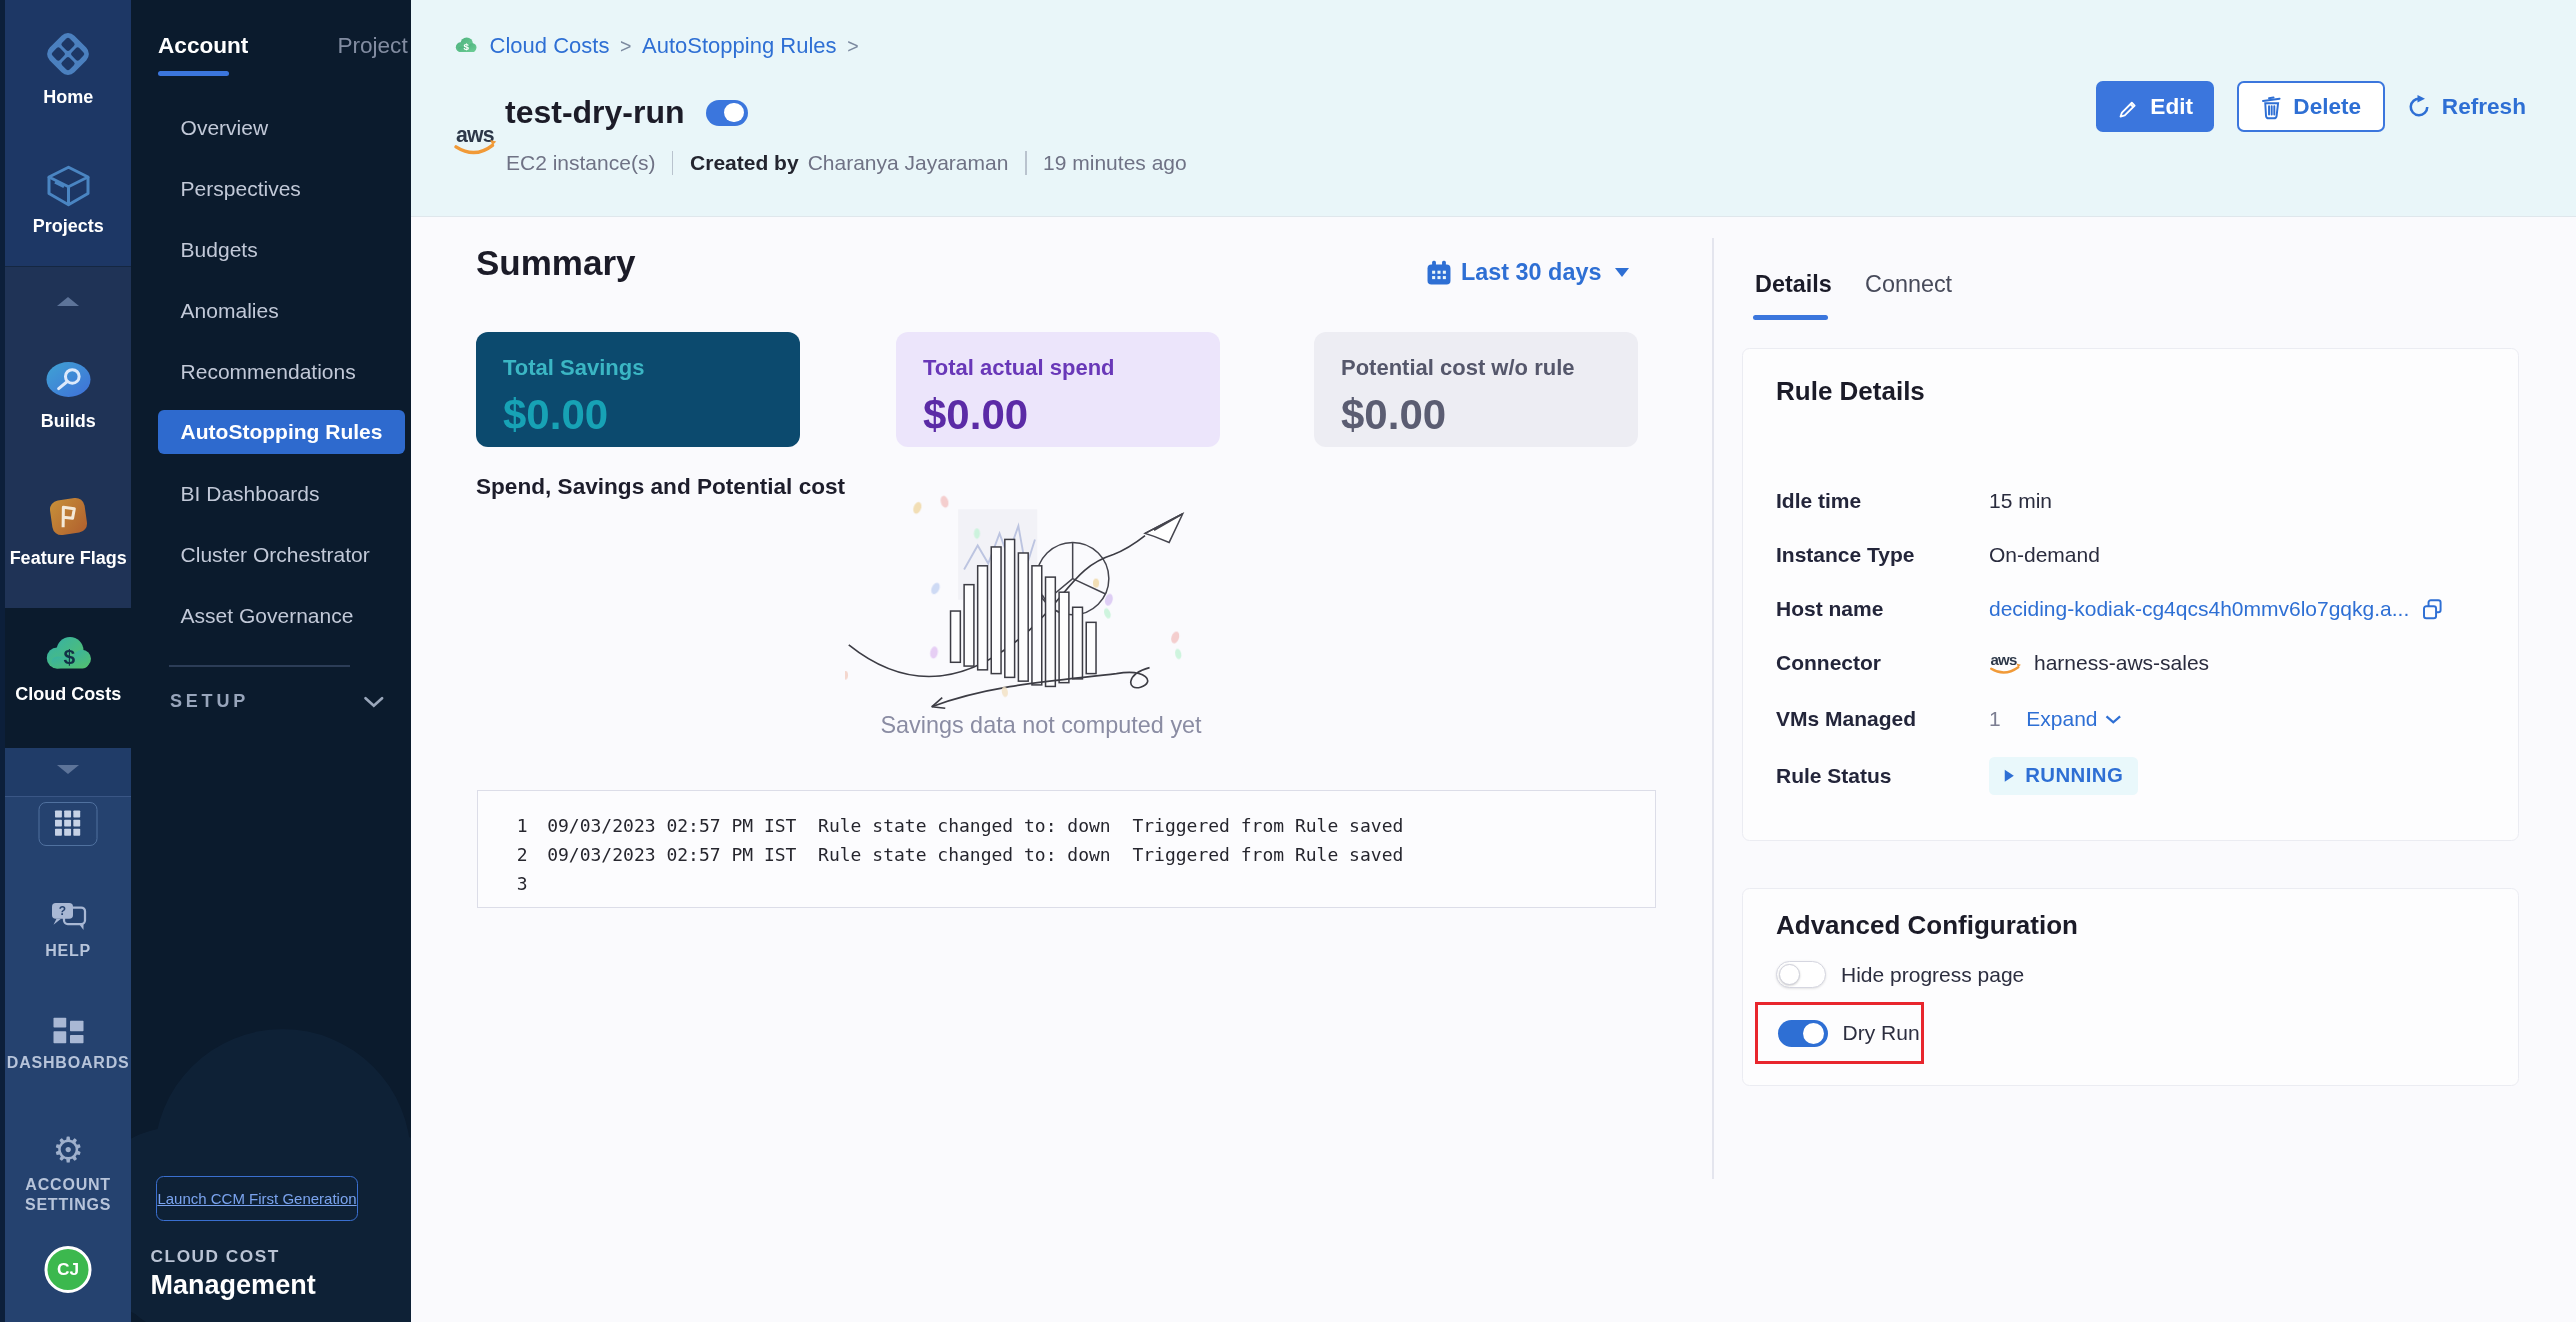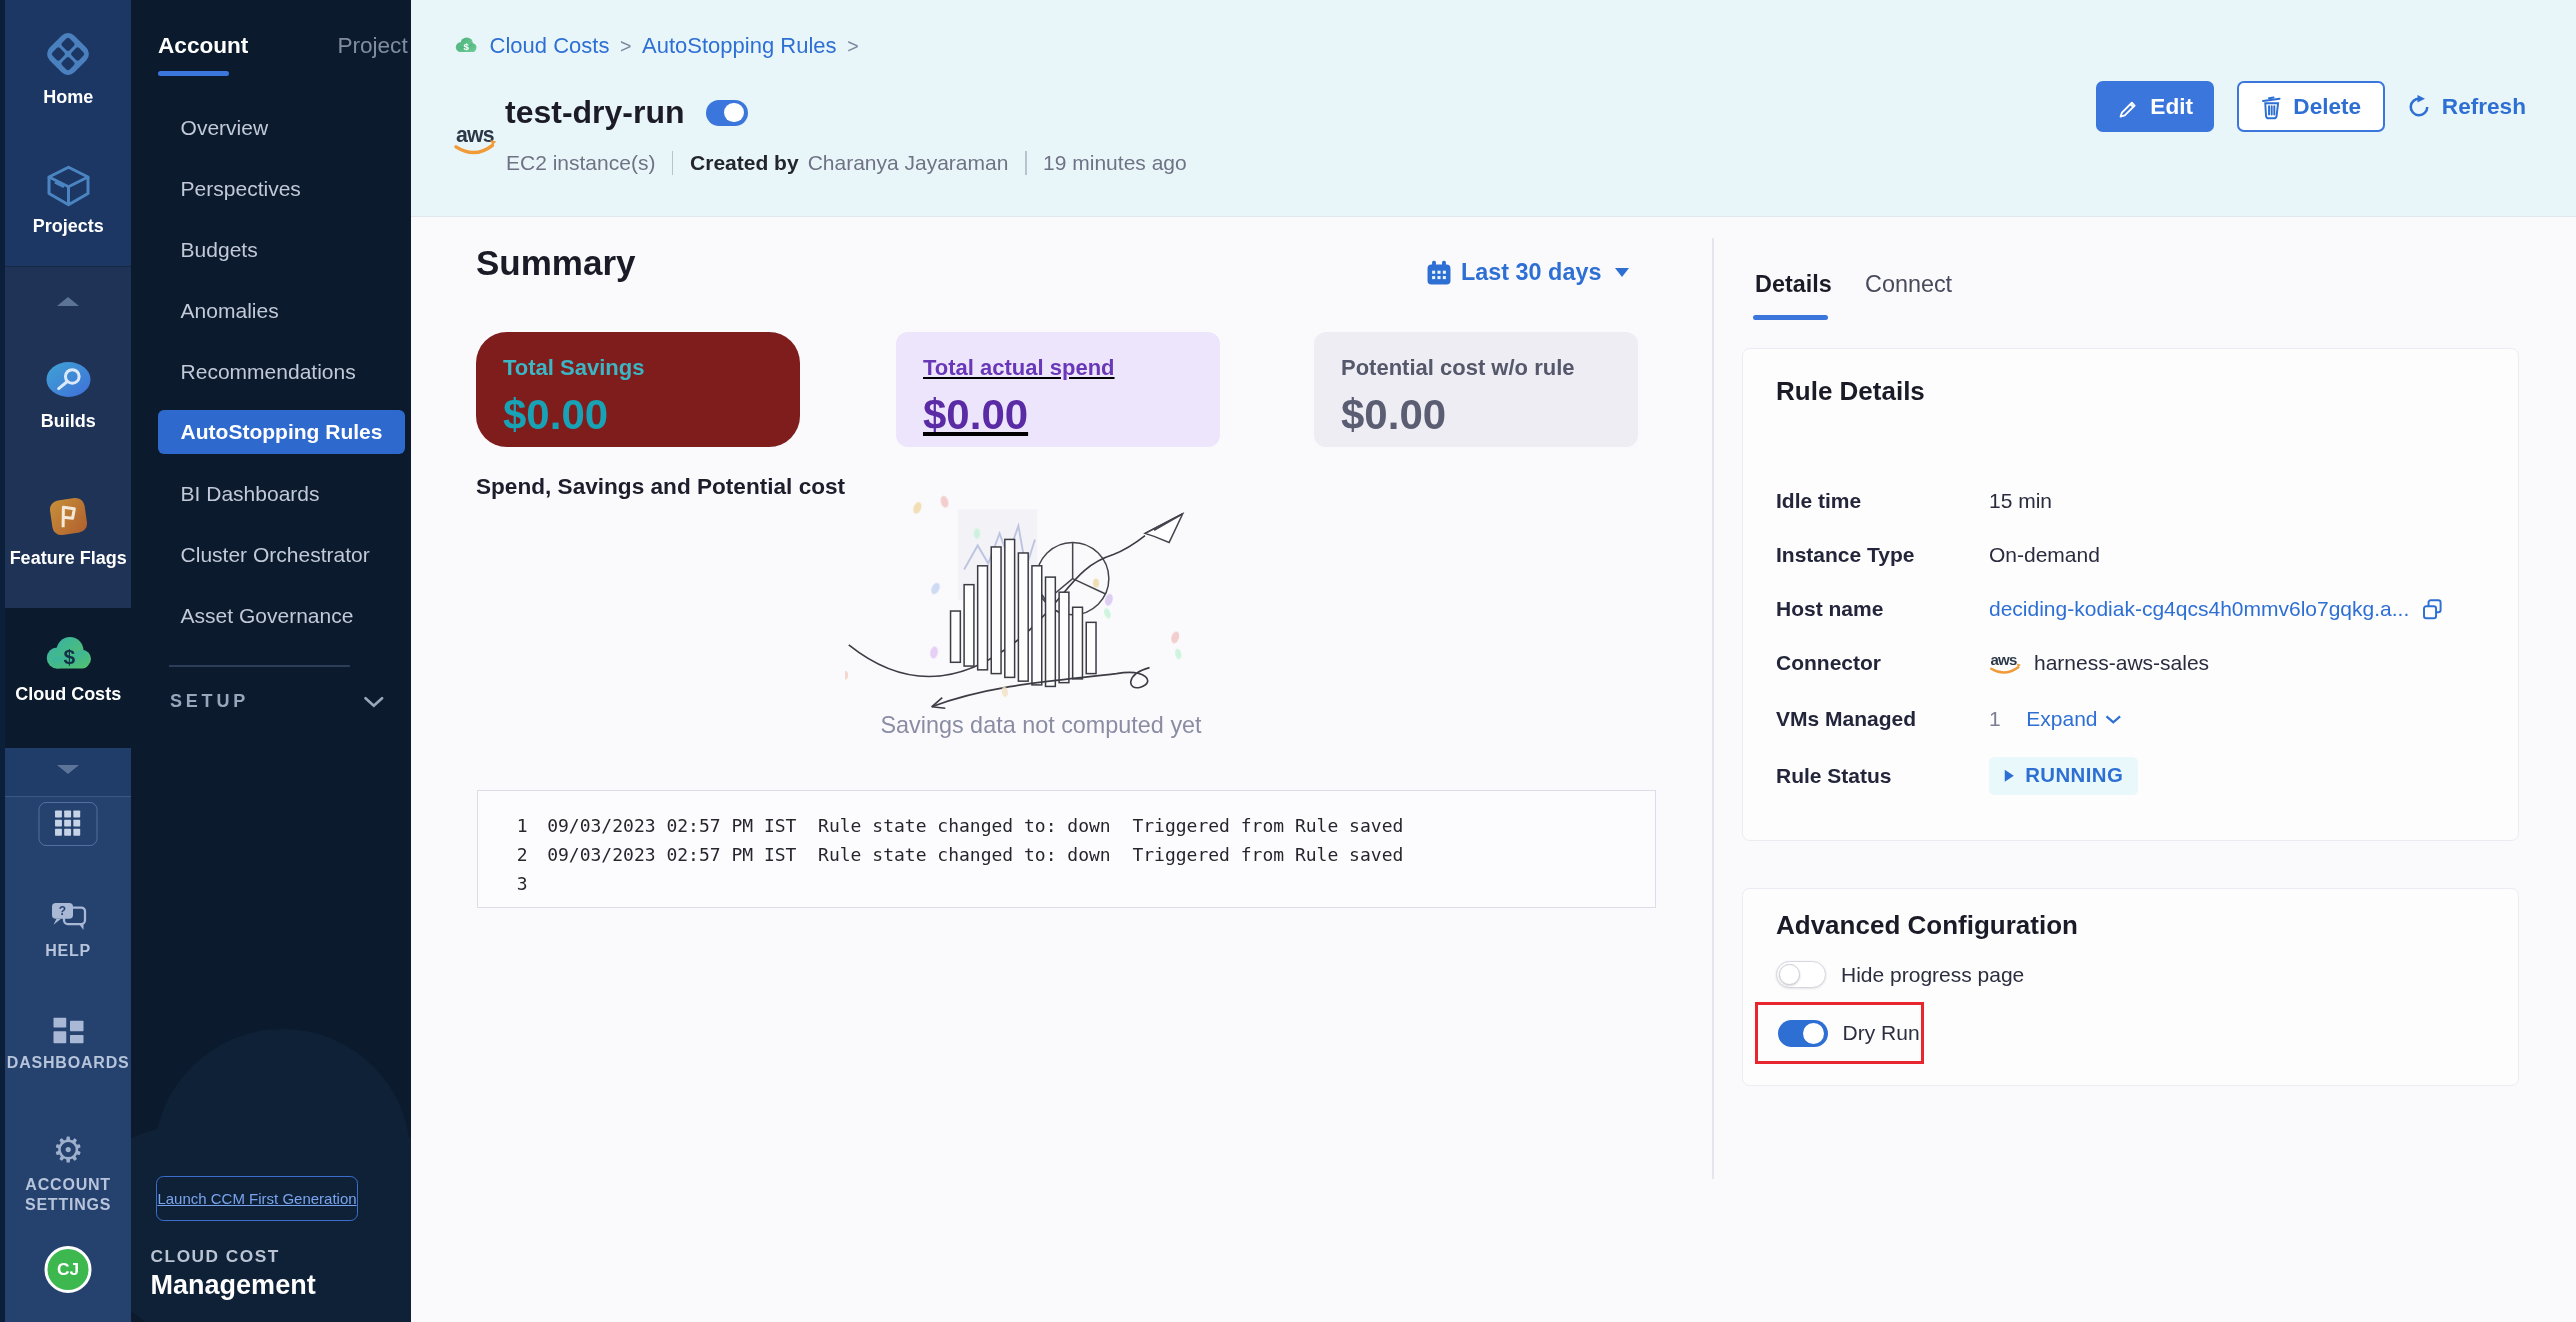--- a/index.html
+++ b/index.html
@@ -68,23 +68,23 @@
   .tgl-off { width:50px; height:27px; background:#ffffff; border:1.5px solid #d5d6e0; box-shadow:0 0.8px 2.3px rgba(0,0,0,.12); }
   .tgl-off .knob { width:21px; height:21px; top:1.5px; left:1.5px; border:0.8px solid #cfd0da; box-shadow:0 0.8px 2.3px rgba(0,0,0,.2); }
 
   
   .summary-h { position:absolute; left:65px; top:243px; font-size:35px; font-weight:700; color:#1b1b28; }
   .daterange { position:absolute; left:1015px; top:259px; display:flex; align-items:center; gap:9px; color:#2e6fd4; font-size:23.4px; font-weight:600; cursor:pointer; }
   .caret { width:0; height:0; border-left:7.5px solid transparent; border-right:7.5px solid transparent; border-top:9.8px solid #2e6fd4; margin-left:4.5px; }
   .scard { position:absolute; top:332px; width:324px; height:115px; border-radius:12px; padding:22.6px 27px; }
   .scard .clabel { font-size:22px; font-weight:600; }
   .scard .cvalue { font-size:42px; font-weight:700; margin-top:10.6px; }
-  .scard.savings { left:65px; background:#7f1d1d;border-radius:31px; }
+  .scard.savings { left:65px; background:#0c4a6e; }
   .scard.savings .clabel { color:#3bb6c4; } .scard.savings .cvalue { color:#17a2b5; }
-  .scard.spend { left:485px; background:#ece5fb;text-decoration:underline; }
+  .scard.spend { left:485px; background:#ece5fb; }
   .scard.spend .clabel { color:#6938b8; } .scard.spend .cvalue { color:#5b2ba6; }
   .scard.potential { left:903px; background:#ededf3; }
   .scard.potential .clabel { color:#55576b; } .scard.potential .cvalue { color:#5b5d72; }
   .chart-title { position:absolute; left:65px; top:474px; font-size:22.6px; font-weight:700; color:#1d1d2b; }
   .illus { position:absolute; left:434px; top:494px; }
   .empty-msg { position:absolute; left:434px; top:712px; width:392px; text-align:center; font-size:23.4px; color:#8a8ca3; }
   .logbox { position:absolute; left:66px; top:790px; width:1179px; height:118px; background:#fcfcfe; border:1.5px solid #dcdde8; padding:19.6px 0 0 30px; font-family:"DejaVu Sans Mono", monospace; font-size:18px; color:#26262e; }
   .logline { display:flex; line-height:29px; }
   .logline .num { width:19.6px; text-align:right; margin-right:19.6px; }
   .logline .txt { white-space:pre; }

